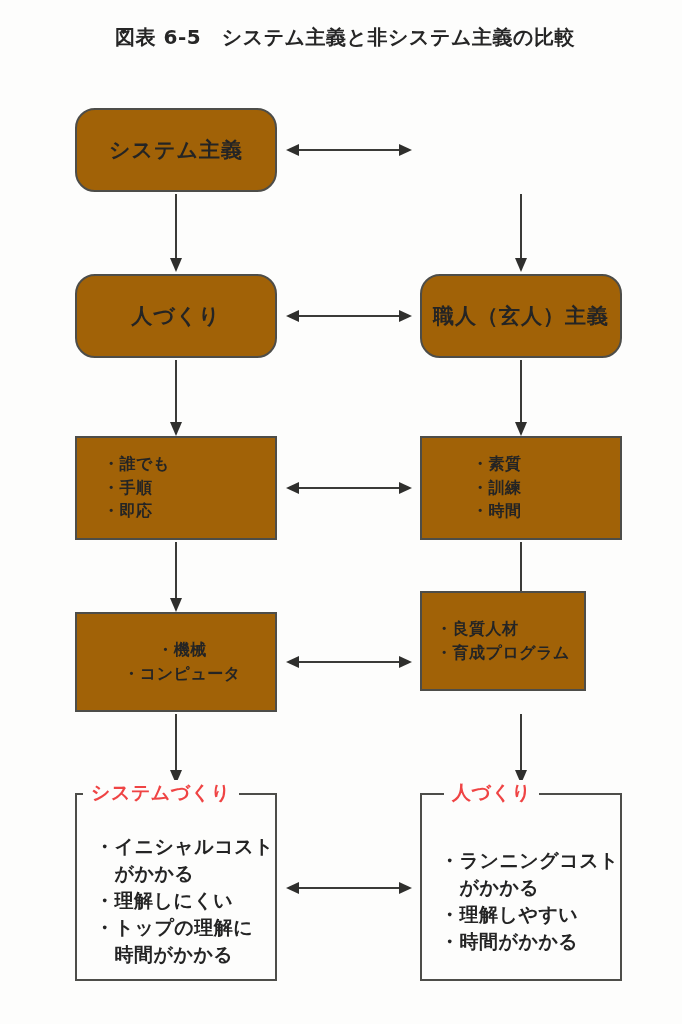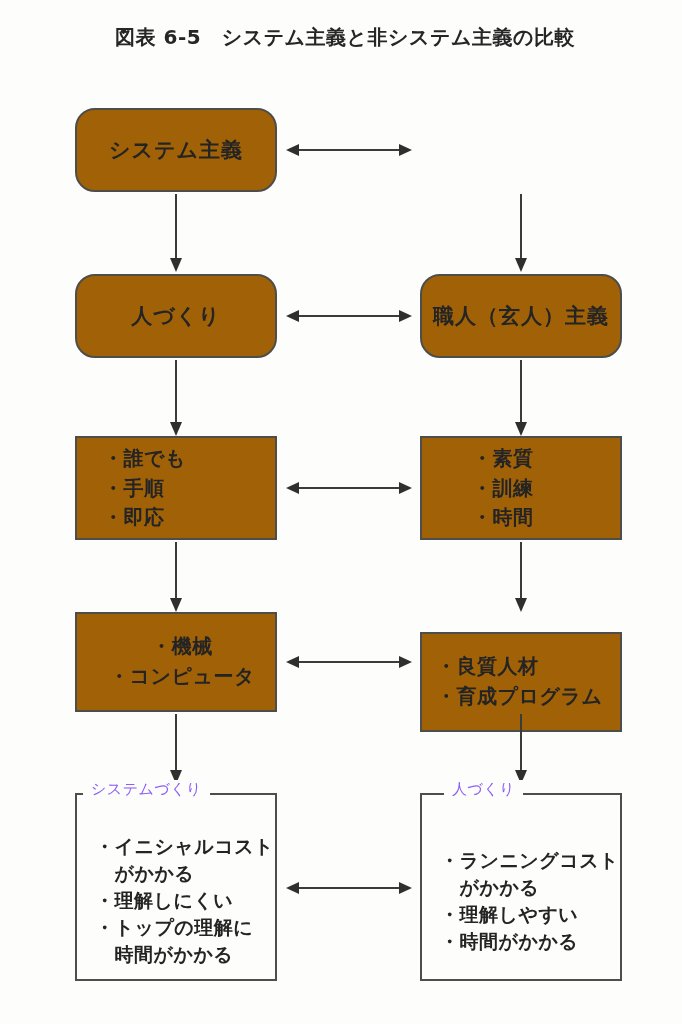--- a/index.html
+++ b/index.html
@@ -66,21 +66,21 @@
 
   
   .bullets {
     position: absolute;
     left: 26px;
     right: 10px;
     top: 50%;
     transform: translateY(-50%);
   }
   .bullet-line {
-    font-size: 20px;
+    font-size: 16px;
     font-weight: 700;
     color: #242424;
     letter-spacing: 0.5px;
     line-height: 1.48;
     white-space: pre;
   }
   .bullet-line::before {
     content: "・";
   }
   .bullet-line.cont::before {
@@ -92,23 +92,23 @@
     position: absolute;
     box-sizing: border-box;
     border: 2px solid #4d4d49;
     background: transparent;
   }
   .legend-title {
     position: absolute;
     top: -15px;
     background: #fdfdfc;
     padding: 0 8px;
-    font-size: 15px;
-    font-weight: 400;
-    color: #8b5cf6;
+    font-size: 19px;
+    font-weight: 700;
+    color: #ef4444;
     letter-spacing: 0.5px;
     white-space: pre;
   }
   .legend-bullets {
     position: absolute;
     left: 18px;
     right: 6px;
     top: 38px;
   }
   .legend-bullets .bullet-line {
@@ -224,21 +224,21 @@
     </svg>
   </div>
 
   <div class="node square" style="left:75px; top:612px; width:202px; height:100px;">
     <div class="bullets" style="left:22px;text-align:center;">
       <div class="bullet-line">機械</div>
       <div class="bullet-line">コンピュータ</div>
     </div>
   </div>
 
-  <div class="node square" style="left:420px; top:632px; width:202px; height:100px;">
+  <div class="node square" style="left:420px; top:591px; width:166px; height:100px;">
     <div class="bullets" style="left:14px;">
       <div class="bullet-line">良質人材</div>
       <div class="bullet-line">育成プログラム</div>
     </div>
   </div>
 
   <div class="arrow" style="left:286px; top:652px;">
     <svg width="126" height="20" viewBox="0 0 126 20">
       <line x1="10" y1="10" x2="116" y2="10" stroke="#3b3b38" stroke-width="2"></line>
       <polygon points="0,10 13,4 13,16" fill="#2f2f2d"></polygon>

